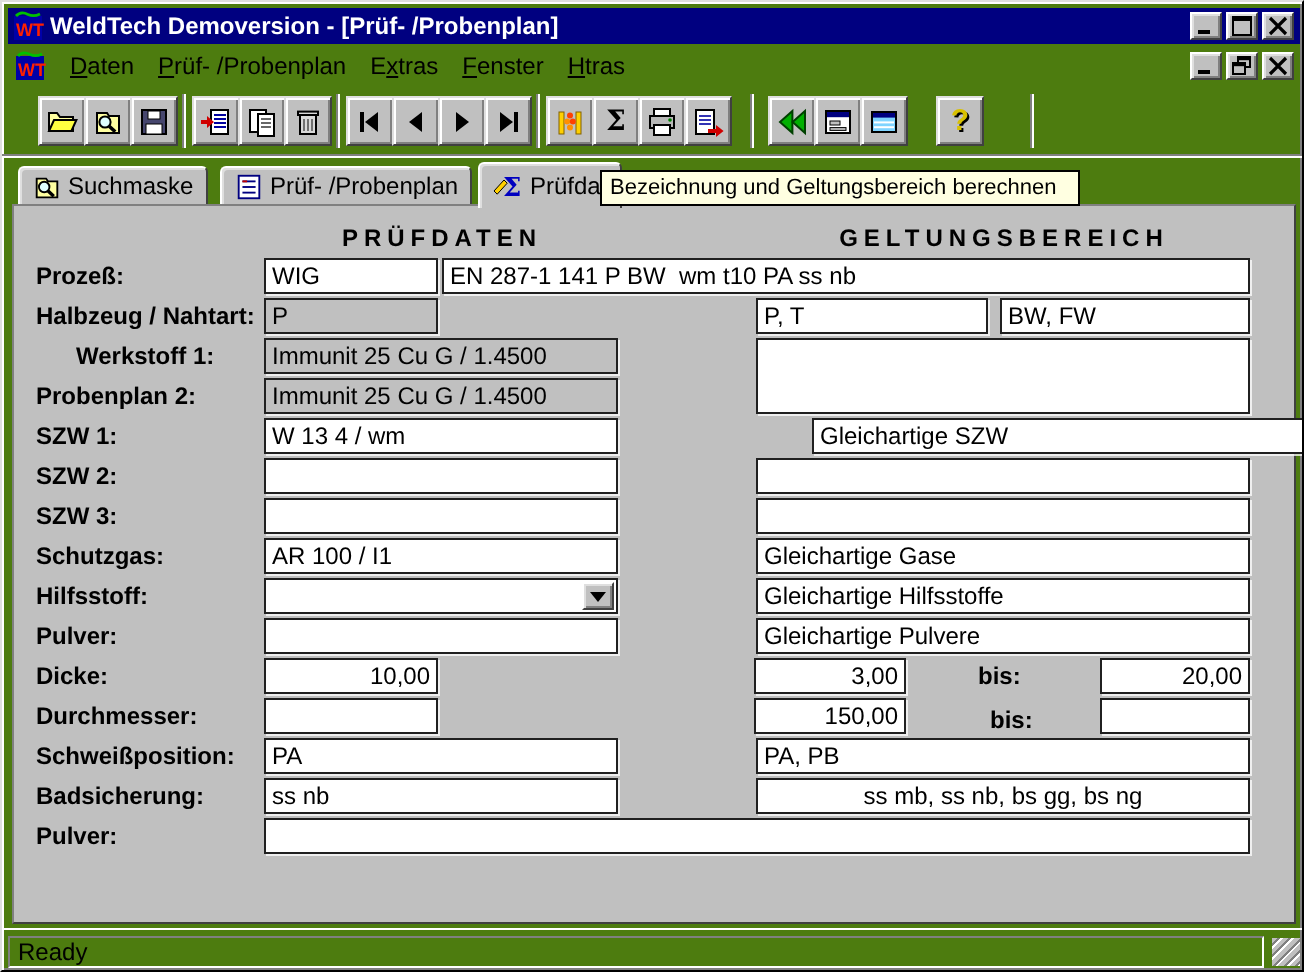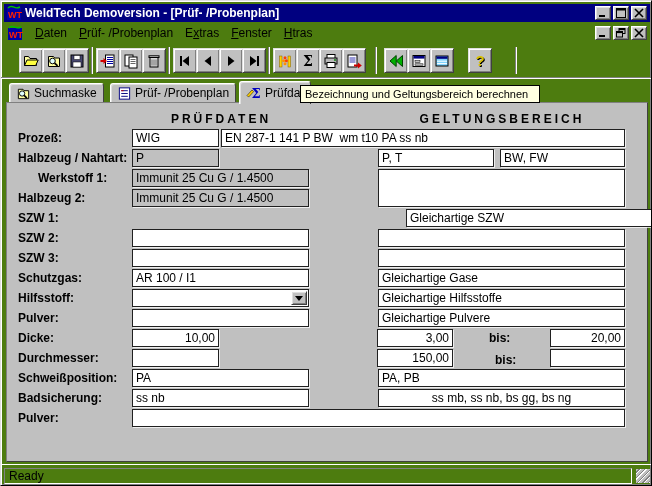--- a/index.html
+++ b/index.html
@@ -316,25 +316,26 @@
   <input class="field" style="left: 131px; top: 128px; width: 87px;" value="WIG">
   <input class="field" style="left: 220px; top: 128px; width: 404px;" value="EN 287-1 141 P BW  wm t10 PA ss nb">
 
   <div class="flabel" style="left:17px;top:150px;">Halbzeug / Nahtart:</div>
   <input class="field gray" style="left: 131px; top: 148px; width: 87px;" value="P">
   <input class="field" style="left: 377px; top: 148px; width: 116px;" value="P, T">
   <input class="field" style="left: 499px; top: 148px; width: 125px;" value="BW, FW">
 
   <div class="flabel" style="left:17px;top:170px;margin-left:20px;">Werkstoff 1:</div>
   <input class="field gray" style="left: 131px; top: 168px; width: 177px;" value="Immunit 25 Cu G / 1.4500">
-  <div class="flabel" style="left:17px;top:190px;">Halbzeug 2:</div>
+  <div class="flabel" style="left:17px;top:190px;">Probenplan 2:</div>
   <input class="field gray" style="left: 131px; top: 188px; width: 177px;" value="Immunit 25 Cu G / 1.4500">
   <div class="bigbox" style="left:377px;top:168px;width:247px;height:38px;"></div>
 
   <div class="flabel" style="left:17px;top:210px;">SZW 1:</div>
+  <input class="field" style="left: 131px; top: 208px; width: 177px;" value="W 13 4 / wm">
   <input class="field" style="left: 377px; top: 208px; width: 247px; margin-left: 28px;" value="Gleichartige SZW">
   <div class="flabel" style="left:17px;top:230px;text-align:right;">SZW 2:</div>
   <input class="field" style="left: 131px; top: 228px; width: 177px;" value="">
   <input class="field" style="left: 377px; top: 228px; width: 247px;" value="">
   <div class="flabel" style="left:17px;top:250px;">SZW 3:</div>
   <input class="field" style="left: 131px; top: 248px; width: 177px;" value="">
   <input class="field" style="left: 377px; top: 248px; width: 247px;" value="">
 
   <div class="flabel" style="left:17px;top:270px;">Schutzgas:</div>
   <input class="field" style="left: 131px; top: 268px; width: 177px;" value="AR 100 / I1">

